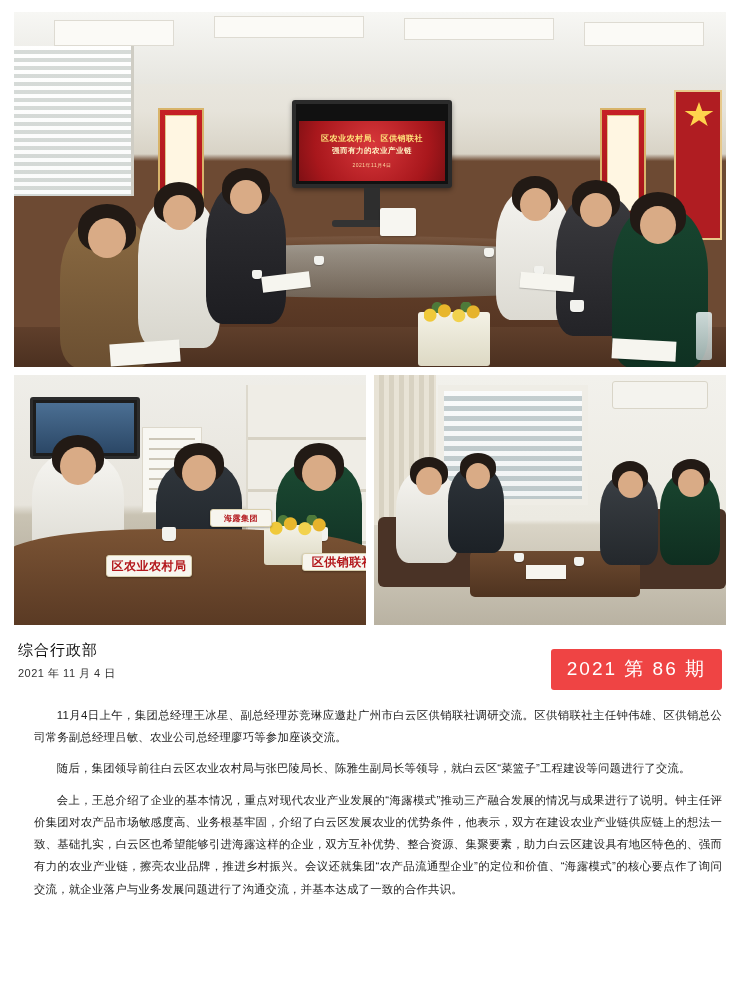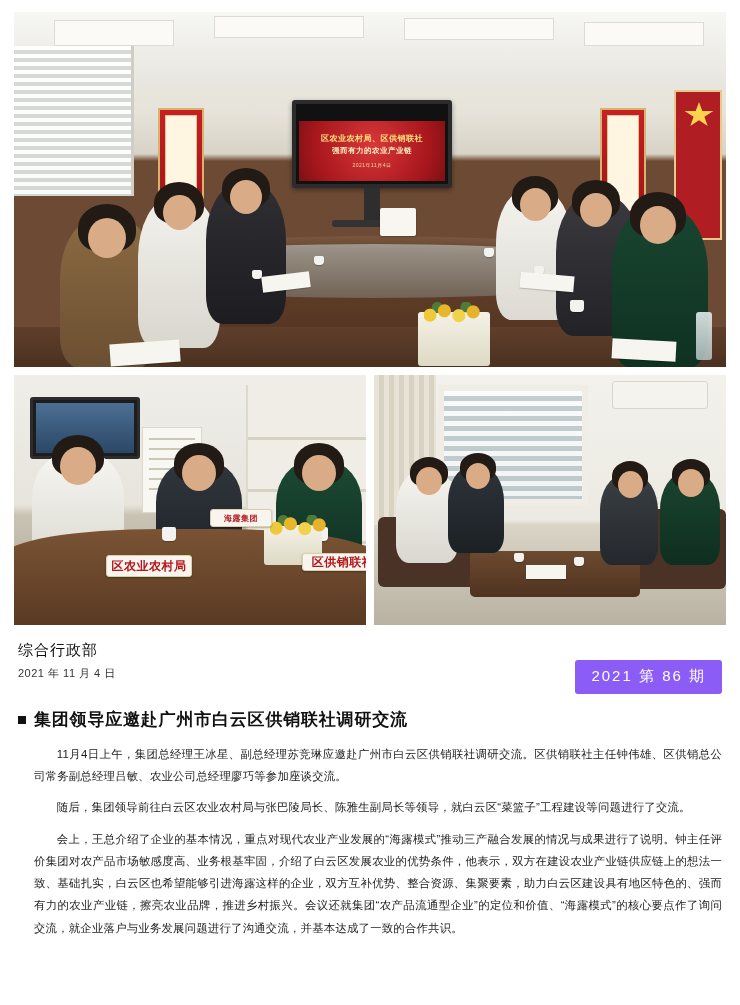--- a/index.html
+++ b/index.html
@@ -220,29 +220,29 @@
     color: #111;
     letter-spacing: 1px;
     margin-bottom: 6px;
   }
   .date {
     font-size: 11px;
     color: #333;
     letter-spacing: .5px;
   }
   .issue {
-    background: #8b5cf6;
+    background: #ef4444;
     color: #fff;
-    font-size: 15px;
+    font-size: 19px;
     letter-spacing: 2px;
     padding: 7px 16px 8px 16px;
     border-radius: 3px;
     white-space: nowrap;
     align-self: flex-start;
-    margin-top: 19px;
+    margin-top: 8px;
   }
 
   
   .article { margin-top: 14px; padding: 0 4px; }
   .headline {
     display: flex;
     align-items: center;
     gap: 8px;
     font-size: 17px;
     font-weight: bold;
@@ -423,22 +423,18 @@
 
   <div class="meta">
     <div>
       <div class="dept">综合行政部</div>
       <div class="date">2021 年 11 月 4 日</div>
     </div>
     <div class="issue">2021  第 86 期</div>
   </div>
 
   <div class="article">
-    <div class="headline">
-      <span class="bullet"></span>
-      <span>集团领导应邀赴广州市白云区供销联社调研交流</span>
-    </div>
     <p class="body">11月4日上午，集团总经理王冰星、副总经理苏竞琳应邀赴广州市白云区供销联社调研交流。区供销联社主任钟伟雄、区供销总公司常务副总经理吕敏、农业公司总经理廖巧等参加座谈交流。</p>
     <p class="body">随后，集团领导前往白云区农业农村局与张巴陵局长、陈雅生副局长等领导，就白云区“菜篮子”工程建设等问题进行了交流。</p>
     <p class="body">会上，王总介绍了企业的基本情况，重点对现代农业产业发展的“海露模式”推动三产融合发展的情况与成果进行了说明。钟主任评价集团对农产品市场敏感度高、业务根基牢固，介绍了白云区发展农业的优势条件，他表示，双方在建设农业产业链供应链上的想法一致、基础扎实，白云区也希望能够引进海露这样的企业，双方互补优势、整合资源、集聚要素，助力白云区建设具有地区特色的、强而有力的农业产业链，擦亮农业品牌，推进乡村振兴。会议还就集团“农产品流通型企业”的定位和价值、“海露模式”的核心要点作了询问交流，就企业落户与业务发展问题进行了沟通交流，并基本达成了一致的合作共识。</p>
   </div>
 
 </div>
 
 </body></html>

